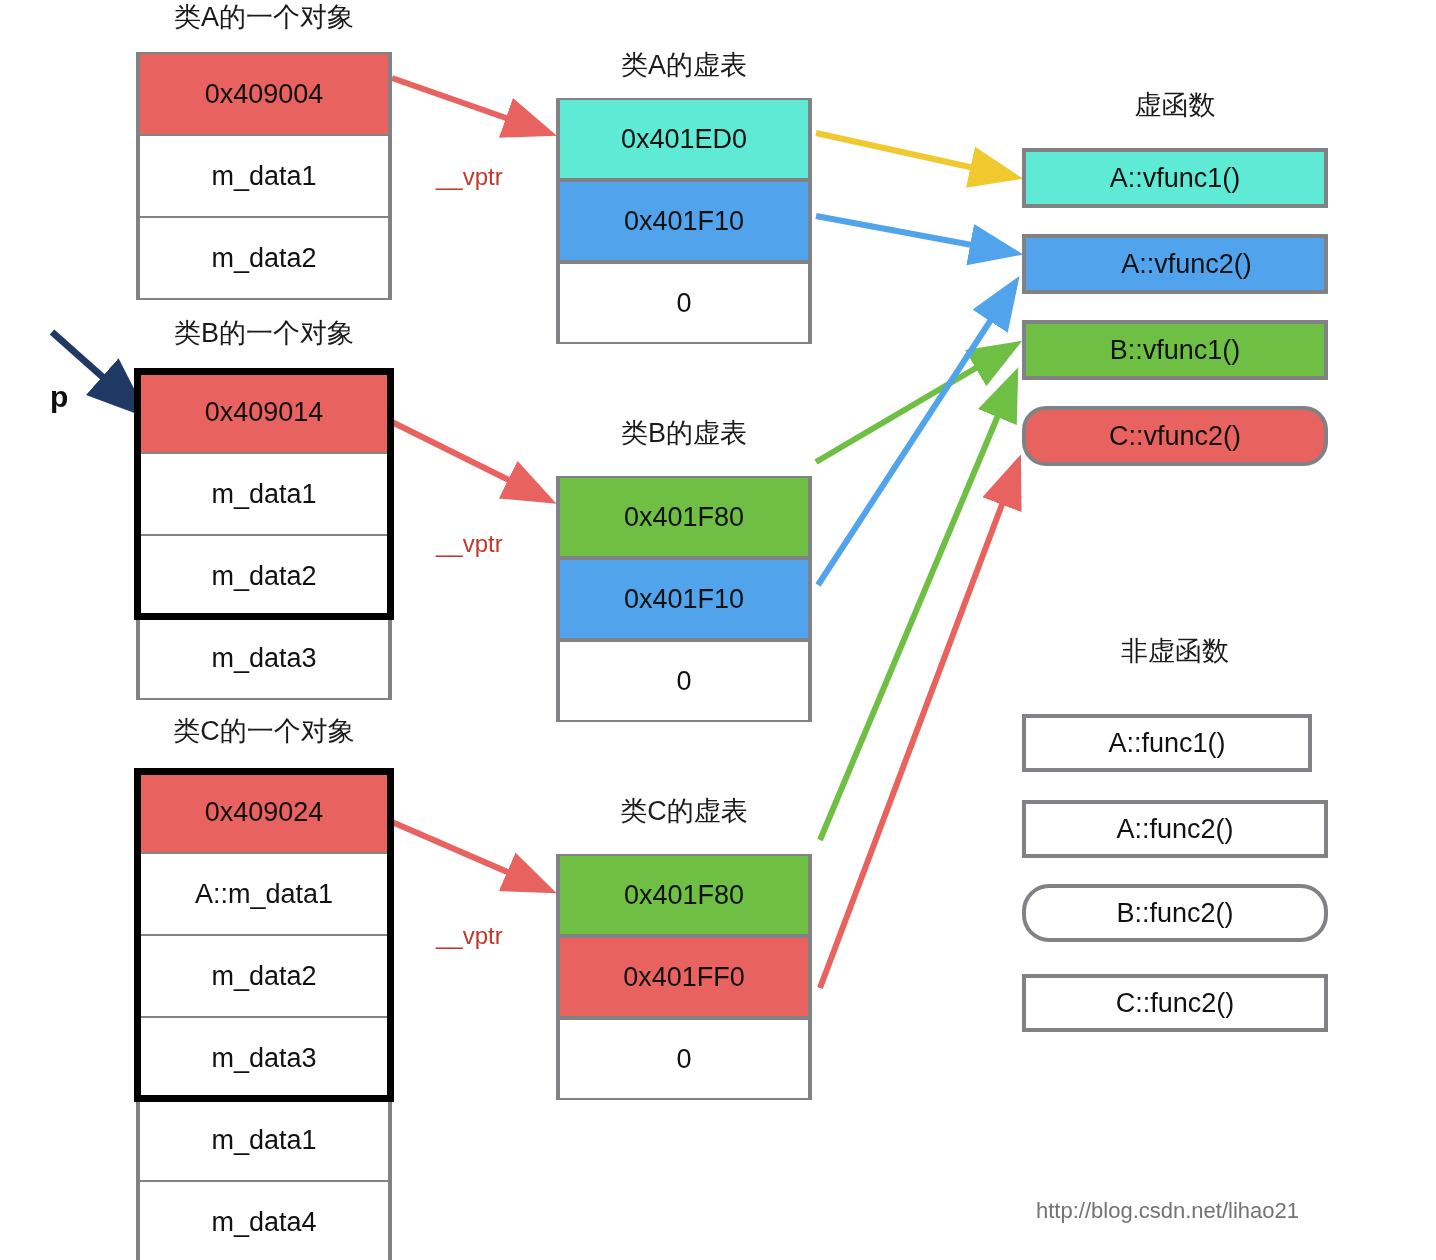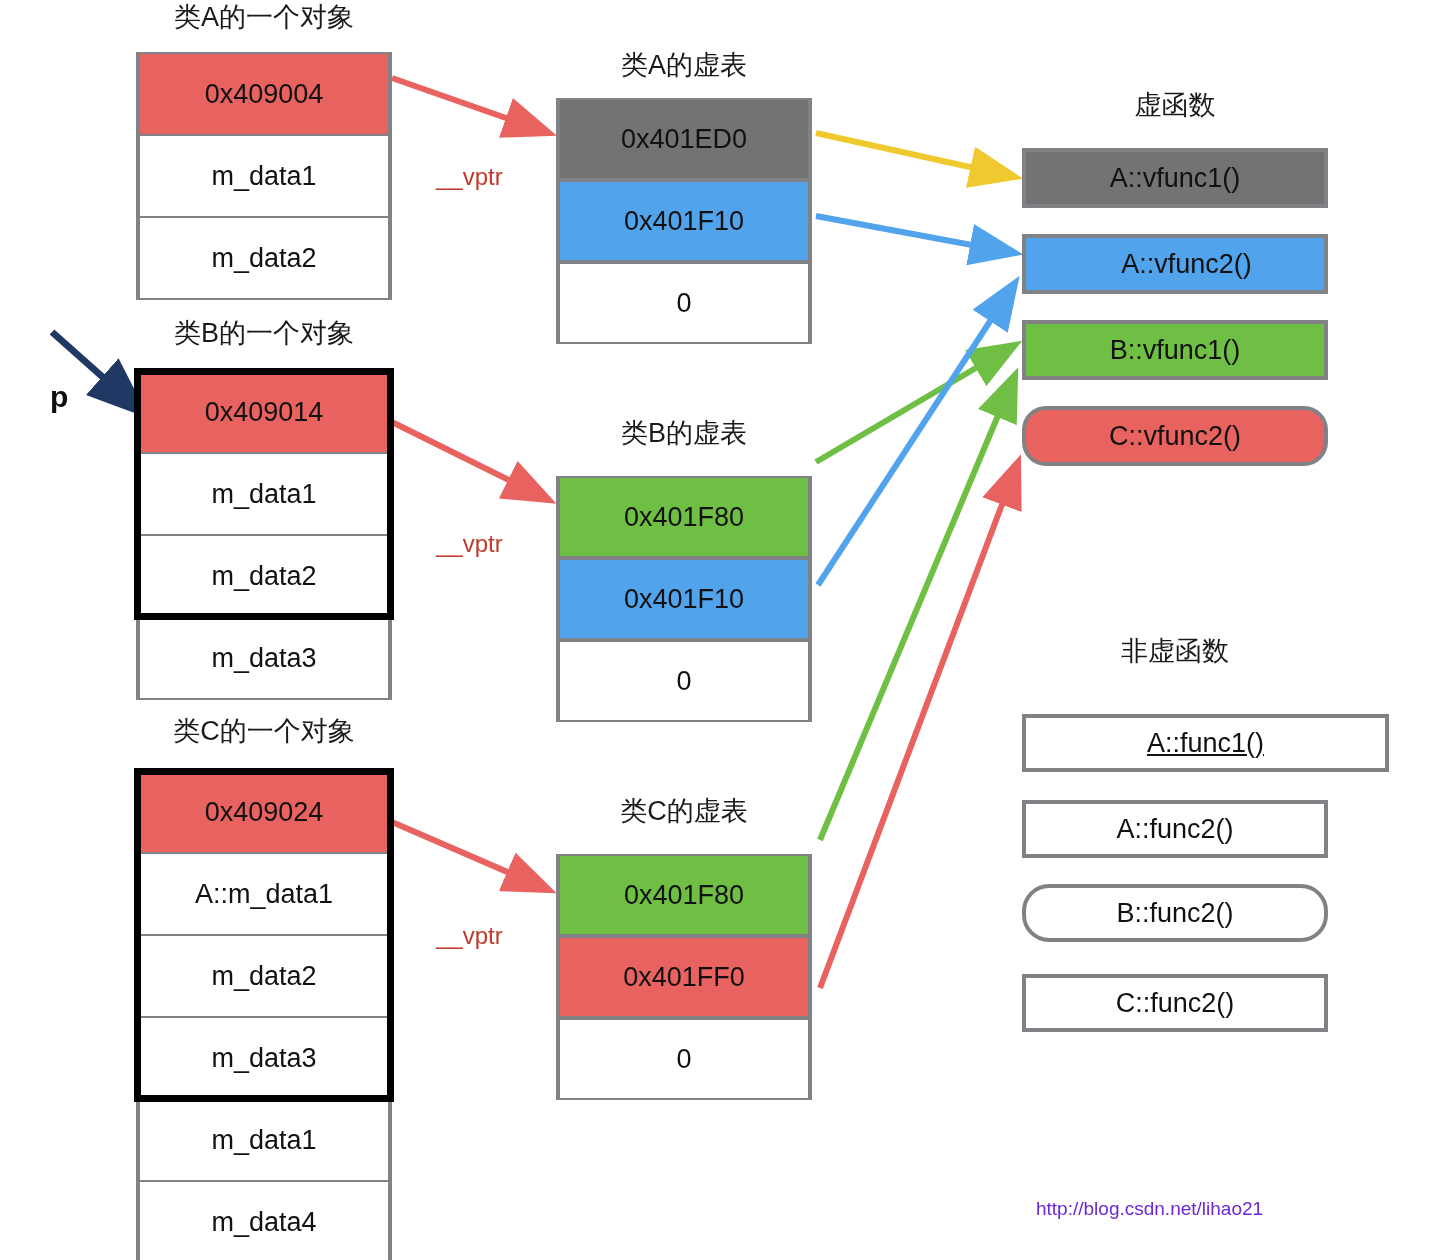--- a/index.html
+++ b/index.html
@@ -34,21 +34,21 @@
     background: #ffffff;
     font-size: 27px;
     color: #111111;
     display: flex;
     align-items: center;
     justify-content: center;
     white-space: nowrap;
   }
   .cell.stacked { border-bottom-width: 2px; border-top-width: 2px; }
   .cell.red    { background: #e8635f; }
-  .cell.yellow { background: #737373; }
+  .cell.yellow { background: #5eead4; }
   .cell.blue   { background: #51a3ec; }
   .cell.green  { background: #6fbf44; }
   .cell.plain  { background: #ffffff; }
 
   
   .emph-box {
     position: absolute;
     box-sizing: border-box;
     border: 7px solid #000000;
     pointer-events: none;
@@ -61,22 +61,22 @@
     white-space: nowrap;
   }
   .p-label {
     position: absolute;
     font-size: 30px;
     font-weight: bold;
     color: #0f0f0f;
   }
   .watermark {
     position: absolute;
-    font-size: 19px;
-    color: #6d28d9;
+    font-size: 22px;
+    color: #737373;
     white-space: nowrap;
   }
   svg.arrows {
     position: absolute;
     left: 0; top: 0;
     width: 1436px;
     height: 1260px;
     pointer-events: none;
   }
 </style>
@@ -179,20 +179,20 @@
 
   <div class="grp-title" style="left:1022px; top:92px; width:306px;">虚函数</div>
 
   <div class="cell yellow" style="left:1022px; top:148px; width:306px; height:60px;">A::vfunc1()</div>
   <div class="cell blue" style="left:1022px; top:234px; width:306px; height:60px;padding-left:23px;">A::vfunc2()</div>
   <div class="cell green" style="left:1022px; top:320px; width:306px; height:60px;">B::vfunc1()</div>
   <div class="cell red" style="left:1022px; top:406px; width:306px; height:60px;border-radius:24px;">C::vfunc2()</div>
 
   <div class="grp-title" style="left:1022px; top:638px; width:306px;">非虚函数</div>
 
-  <div class="cell plain" style="left:1022px; top:714px; width:367px; height:58px;text-decoration:underline;">A::func1()</div>
+  <div class="cell plain" style="left:1022px; top:714px; width:290px; height:58px;">A::func1()</div>
   <div class="cell plain" style="left:1022px; top:800px; width:306px; height:58px;">A::func2()</div>
   <div class="cell plain" style="left:1022px; top:884px; width:306px; height:58px;border-radius:27px;">B::func2()</div>
   <div class="cell plain" style="left:1022px; top:974px; width:306px; height:58px;">C::func2()</div>
 
   <div class="watermark" style="left:1036px; top:1198px;">http://blog.csdn.net/lihao21</div>
 
 </div>
 
 </body></html>

